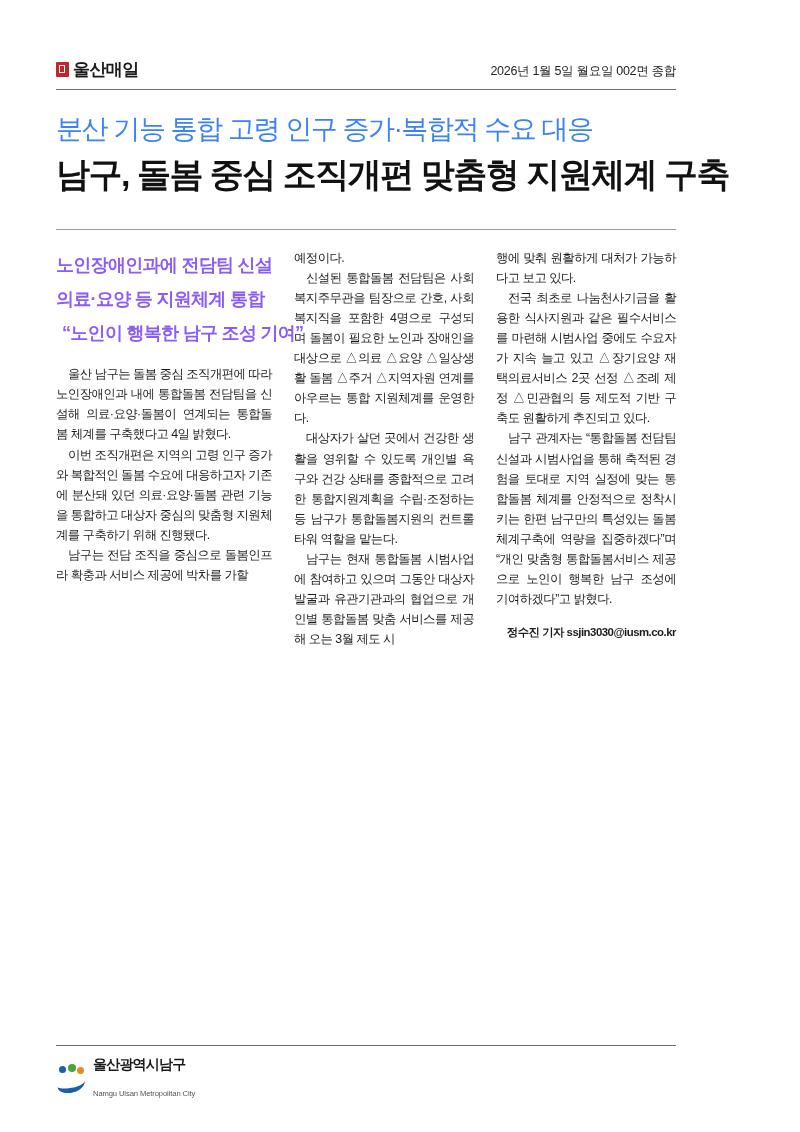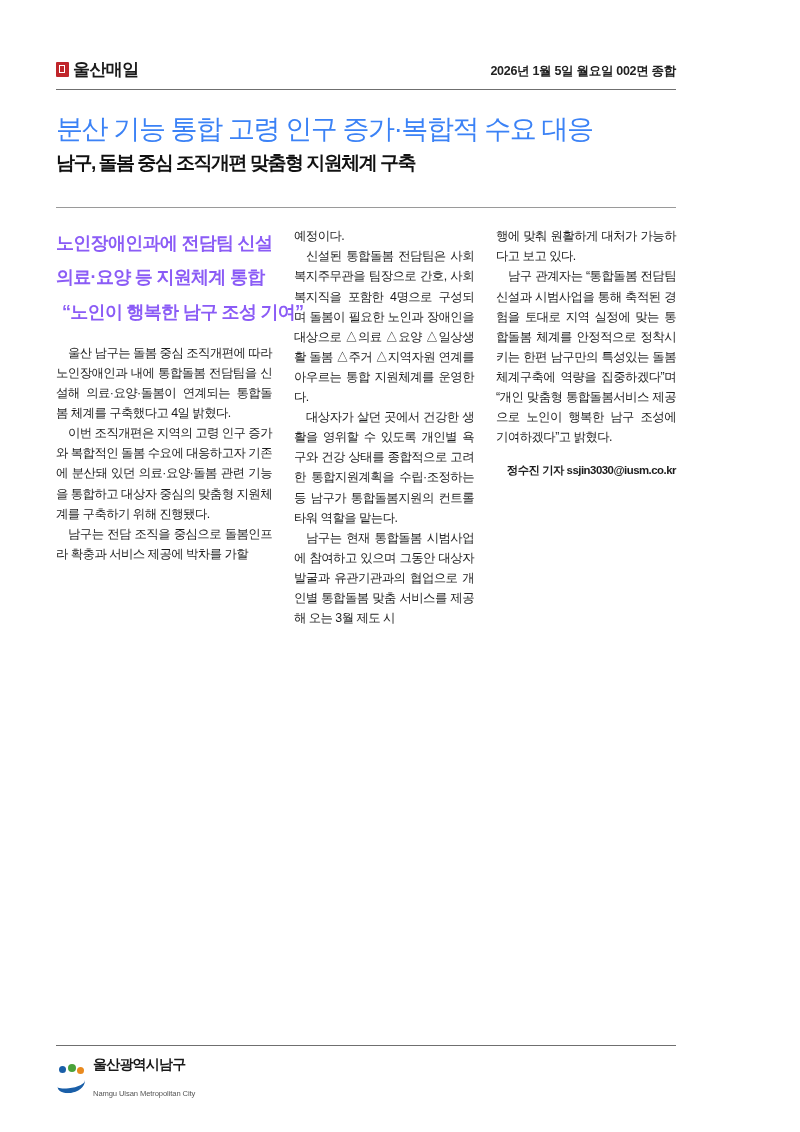--- a/index.html
+++ b/index.html
@@ -55,21 +55,21 @@
     box-sizing: border-box;
   }
   .brand-name {
     font-size: 17px;
     font-weight: 700;
     letter-spacing: -0.6px;
     color: #1a1a1a;
   }
   .issue-line {
     font-size: 12.5px;
-    font-weight: 700;
+    font-weight: 400;
     color: #222222;
     letter-spacing: -0.3px;
     padding-bottom: 1px;
     margin-left: 44px;
   }
   .rule-top {
     border-top: 1.2px solid #6f6f6f;
     margin-top: 2px;
   }
 
@@ -80,21 +80,21 @@
   }
   .headline-kicker {
     font-size: 27px;
     font-weight: 400;
     letter-spacing: -1.4px;
     color: #3b82f6;
     line-height: 1.42;
     white-space: nowrap;
   }
   .headline-main {
-    font-size: 19px;
+    font-size: 34px;
     font-weight: 700;
     letter-spacing: -1.5px;
     color: #111111;
     line-height: 1.42;
     white-space: nowrap;
     margin-top: 2px;
   }
   .rule-under-headline {
     border-top: 1px solid #9a9a9a;
     margin-top: 12px;
@@ -256,20 +256,21 @@
 
     <div class="col">
       <p class="noindent">예정이다.</p>
       <p>신설된 통합돌봄 전담팀은 사회복지주무관을 팀장으로 간호, 사회복지직을 포함한 4명으로 구성되며 돌봄이 필요한 노인과 장애인을 대상으로 △의료 △요양 △일상생활 돌봄 △주거 △지역자원 연계를 아우르는 통합 지원체계를 운영한다.</p>
       <p>대상자가 살던 곳에서 건강한 생활을 영위할 수 있도록 개인별 욕구와 건강 상태를 종합적으로 고려한 통합지원계획을 수립·조정하는 등 남구가 통합돌봄지원의 컨트롤타워 역할을 맡는다.</p>
       <p>남구는 현재 통합돌봄 시범사업에 참여하고 있으며 그동안 대상자 발굴과 유관기관과의 협업으로 개인별 통합돌봄 맞춤 서비스를 제공해 오는 3월 제도 시</p>
     </div>
 
     <div class="col">
       <p class="noindent">행에 맞춰 원활하게 대처가 가능하다고 보고 있다.</p>
+      <p>전국 최초로 나눔천사기금을 활용한 식사지원과 같은 필수서비스를 마련해 시범사업 중에도 수요자가 지속 늘고 있고 △장기요양 재택의료서비스 2곳 선정 △조례 제정 △민관협의 등 제도적 기반 구축도 원활하게 추진되고 있다.</p>
       <p>남구 관계자는 “통합돌봄 전담팀 신설과 시범사업을 통해 축적된 경험을 토대로 지역 실정에 맞는 통합돌봄 체계를 안정적으로 정착시키는 한편 남구만의 특성있는 돌봄체계구축에 역량을 집중하겠다”며 “개인 맞춤형 통합돌봄서비스 제공으로 노인이 행복한 남구 조성에 기여하겠다”고 밝혔다.</p>
       <div class="byline">정수진 기자 ssjin3030@iusm.co.kr</div>
     </div>
 
   </div>
 
   <div class="footer">
     <div class="rule-footer"></div>
     <div class="footer-brand">
       <div class="footer-logo">

